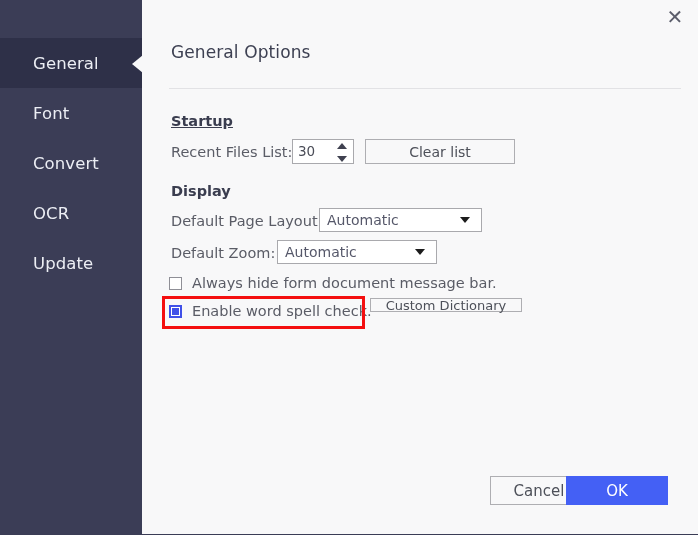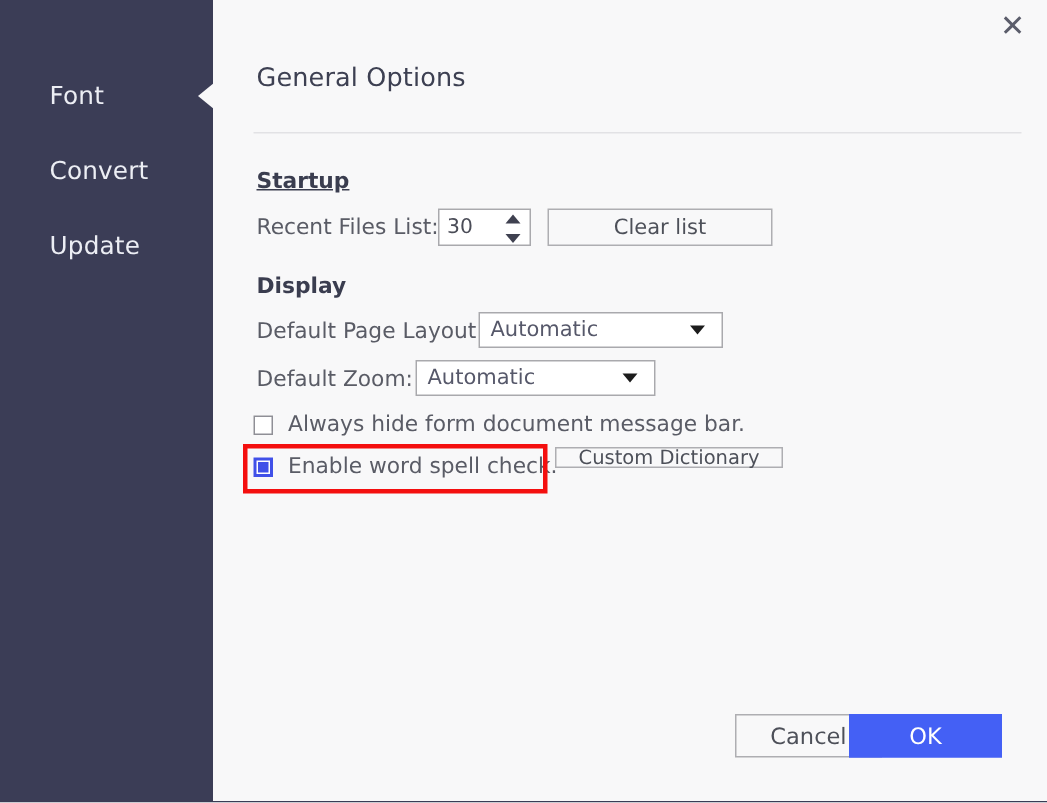--- a/index.html
+++ b/index.html
@@ -278,29 +278,35 @@
   }
 </style>
 </head>
 <body>
 
 <div class="window">
 
   <div class="sidebar">
     <div id="nav-list">
 
+      <div class="nav-item active">
+        <span>General</span>
+      </div>
 
       <div class="nav-item">
         <span>Font</span>
       </div>
 
       <div class="nav-item">
         <span>Convert</span>
       </div>
 
+      <div class="nav-item">
+        <span>OCR</span>
+      </div>
 
       <div class="nav-item">
         <span>Update</span>
       </div>
 
     </div>
   </div>
 
   <div class="active-caret"></div>
 

